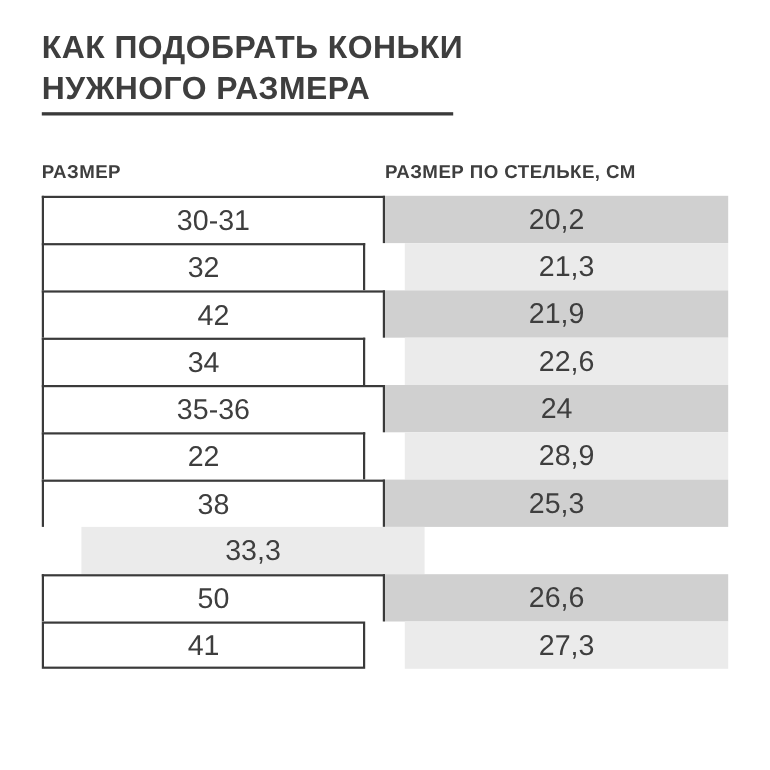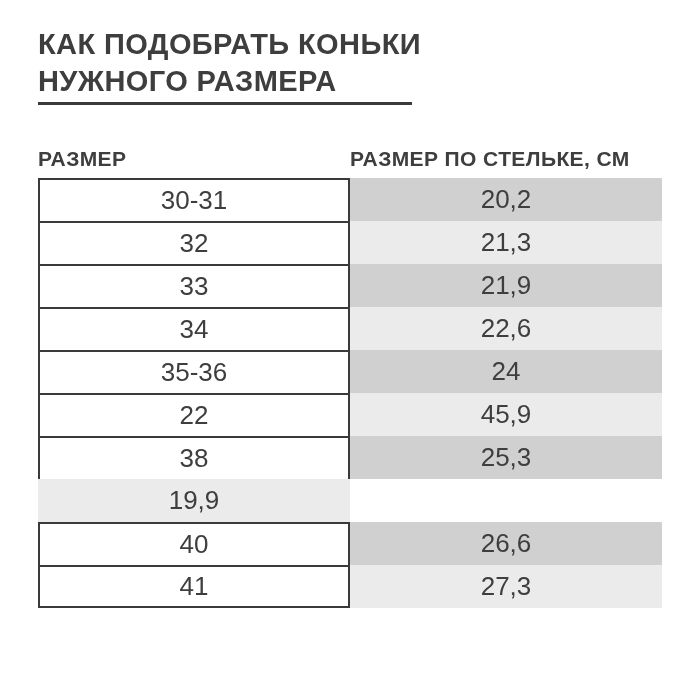--- a/index.html
+++ b/index.html
@@ -30,21 +30,21 @@
     position: absolute;
     left: 38px;
     top: 102px;
     width: 374px;
     height: 3px;
     background: var(--border-color, #3a3a3a);
   }
   .col-header {
     position: absolute;
     top: 147px;
-    font-size: 21px;
+    font-size: 17px;
     font-weight: 600;
     letter-spacing: 0.4px;
     color: var(--text-color, #3e3e3e);
   }
   .col-header.left  { left: 38px; }
   .col-header.right { left: 350px; text-align: right; }
   .size-table {
     position: absolute;
     left: 38px;
     top: 178px;
@@ -67,21 +67,21 @@
   .size-cell {
     background: #ffffff;
     border-left: 2px solid var(--border-color, #3a3a3a);
     border-right: 2px solid var(--border-color, #3a3a3a);
     border-top: 2px solid var(--border-color, #3a3a3a);
   }
   .table-row.last .size-cell {
     border-bottom: 2px solid var(--border-color, #3a3a3a);
   }
   .table-row.odd  .insole-cell { background: var(--row-dark, #d0d0d0); }
-  .table-row.even .insole-cell { background: var(--row-light, #ebebeb); }
+  .table-row.even .insole-cell { background: var(--row-light, #ebebeb); margin-left: 36px; }
 </style>
 </head>
 <body>
 
 <div class="page">
 
   <h1 class="title"><span>КАК ПОДОБРАТЬ КОНЬКИ</span><br><span>НУЖНОГО РАЗМЕРА</span></h1>
 
   <div class="title-underline"></div>
 
@@ -94,50 +94,50 @@
       <div class="cell size-cell">30-31</div>
       <div class="cell insole-cell">20,2</div>
     </div>
 
     <div class="table-row even">
       <div class="cell size-cell">32</div>
       <div class="cell insole-cell">21,3</div>
     </div>
 
     <div class="table-row odd">
-      <div class="cell size-cell">33</div>
+      <div class="cell size-cell">42</div>
       <div class="cell insole-cell">21,9</div>
     </div>
 
     <div class="table-row even">
       <div class="cell size-cell">34</div>
       <div class="cell insole-cell">22,6</div>
     </div>
 
     <div class="table-row odd">
       <div class="cell size-cell">35-36</div>
       <div class="cell insole-cell">24</div>
     </div>
 
     <div class="table-row even">
       <div class="cell size-cell">22</div>
-      <div class="cell insole-cell">45,9</div>
+      <div class="cell insole-cell">28,9</div>
     </div>
 
     <div class="table-row odd">
       <div class="cell size-cell">38</div>
       <div class="cell insole-cell">25,3</div>
     </div>
 
     <div class="table-row even">
-      <div class="cell insole-cell">19,9</div>
+      <div class="cell insole-cell">33,3</div>
     </div>
 
     <div class="table-row odd">
-      <div class="cell size-cell">40</div>
+      <div class="cell size-cell">50</div>
       <div class="cell insole-cell">26,6</div>
     </div>
 
     <div class="table-row even last">
       <div class="cell size-cell">41</div>
       <div class="cell insole-cell">27,3</div>
     </div>
   </div>
 
 </div>

